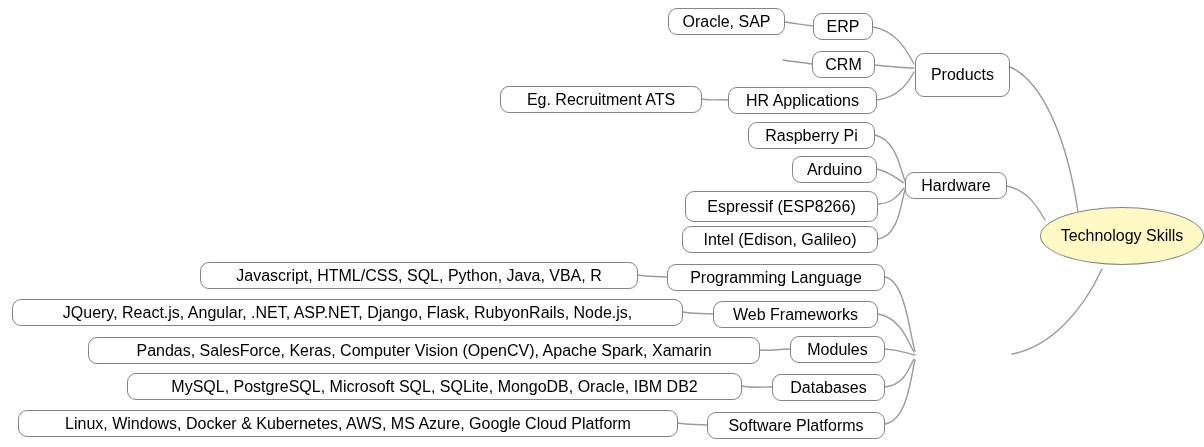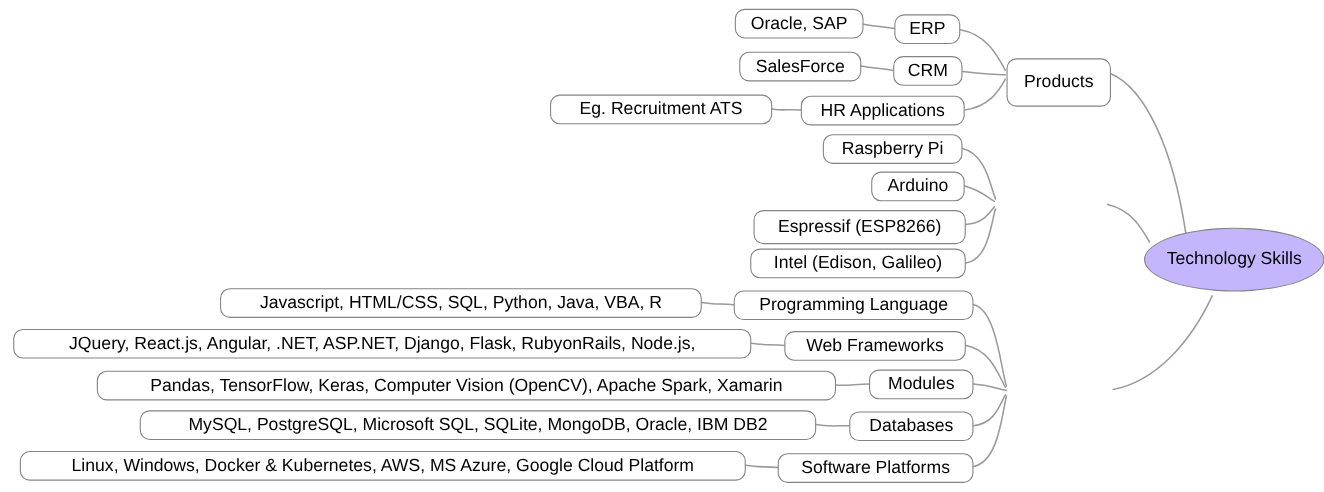--- a/index.html
+++ b/index.html
@@ -13,21 +13,21 @@
   svg.edges path{fill:none;stroke:#9a9a9a;stroke-width:1.4;stroke-linecap:round;}
   .node{
     position:absolute;box-sizing:border-box;
     background:#ffffff;border:1.5px solid #848484;border-radius:9px;
     display:flex;align-items:center;justify-content:center;
     font-size:16px;line-height:1;white-space:nowrap;
   }
   .node .lbl{padding:0 4px;}
   .center-node{
     position:absolute;box-sizing:border-box;
-    background:#c4b5fd;border:1.5px solid #848484;border-radius:50%;
+    background:#fef9c3;border:1.5px solid #848484;border-radius:50%;
     display:flex;align-items:center;justify-content:center;
     font-size:16px;white-space:nowrap;
   }
 </style>
 </head>
 <body>
 
 <div class="canvas">
 
   <svg class="edges" width="1204" height="447" viewBox="0 0 1204 447" aria-hidden="true">
@@ -60,23 +60,20 @@
     <path d="M 1007,186 C 1028,191 1037,206 1045,220"></path>
     <path d="M 1012,354 C 1050,347 1082,312 1102,269"></path>
   </svg>
 
   <div class="node" style="left:668px;top:8px;width:117px;height:27px">
     <span class="lbl">Oracle, SAP</span>
   </div>
   <div class="node" style="left:813px;top:13px;width:60px;height:27px">
     <span class="lbl">ERP</span>
   </div>
-  <div class="node" style="left:672px;top:47px;width:111px;height:27px">
-    <span class="lbl">SalesForce</span>
-  </div>
   <div class="node" style="left:812px;top:51px;width:63px;height:27px">
     <span class="lbl">CRM</span>
   </div>
   <div class="node" style="left:500px;top:86px;width:202px;height:27px">
     <span class="lbl">Eg. Recruitment ATS</span>
   </div>
   <div class="node" style="left:728px;top:87px;width:149px;height:27px">
     <span class="lbl">HR Applications</span>
   </div>
   <div class="node" style="left:915px;top:53px;width:95px;height:44px">
@@ -88,35 +85,38 @@
   </div>
   <div class="node" style="left:792px;top:156px;width:85px;height:27px">
     <span class="lbl">Arduino</span>
   </div>
   <div class="node" style="left:685px;top:191px;width:193px;height:31px">
     <span class="lbl">Espressif (ESP8266)</span>
   </div>
   <div class="node" style="left:682px;top:226px;width:196px;height:27px">
     <span class="lbl">Intel (Edison, Galileo)</span>
   </div>
+  <div class="node" style="left:905px;top:172px;width:102px;height:27px">
+    <span class="lbl">Hardware</span>
+  </div>
 
   <div class="node" style="left:200px;top:262px;width:438px;height:27px">
     <span class="lbl">Javascript, HTML/CSS, SQL, Python, Java, VBA, R</span>
   </div>
   <div class="node" style="left:12px;top:299px;width:671px;height:27px">
     <span class="lbl">JQuery, React.js, Angular, .NET, ASP.NET, Django, Flask, RubyonRails, Node.js,</span>
   </div>
   <div class="node" style="left:667px;top:264px;width:218px;height:27px">
     <span class="lbl">Programming Language</span>
   </div>
   <div class="node" style="left:713px;top:301px;width:165px;height:27px">
     <span class="lbl">Web Frameworks</span>
   </div>
   <div class="node" style="left:88px;top:337px;width:672px;height:27px">
-    <span class="lbl">Pandas, TensorFlow, Keras, Computer Vision (OpenCV), Apache Spark, Xamarin</span>
+    <span class="lbl">Pandas, SalesForce, Keras, Computer Vision (OpenCV), Apache Spark, Xamarin</span>
   </div>
   <div class="node" style="left:790px;top:336px;width:95px;height:27px">
     <span class="lbl">Modules</span>
   </div>
   <div class="node" style="left:127px;top:373px;width:615px;height:27px">
     <span class="lbl">MySQL, PostgreSQL, Microsoft SQL, SQLite, MongoDB, Oracle, IBM DB2</span>
   </div>
   <div class="node" style="left:772px;top:374px;width:113px;height:27px">
     <span class="lbl">Databases</span>
   </div>

